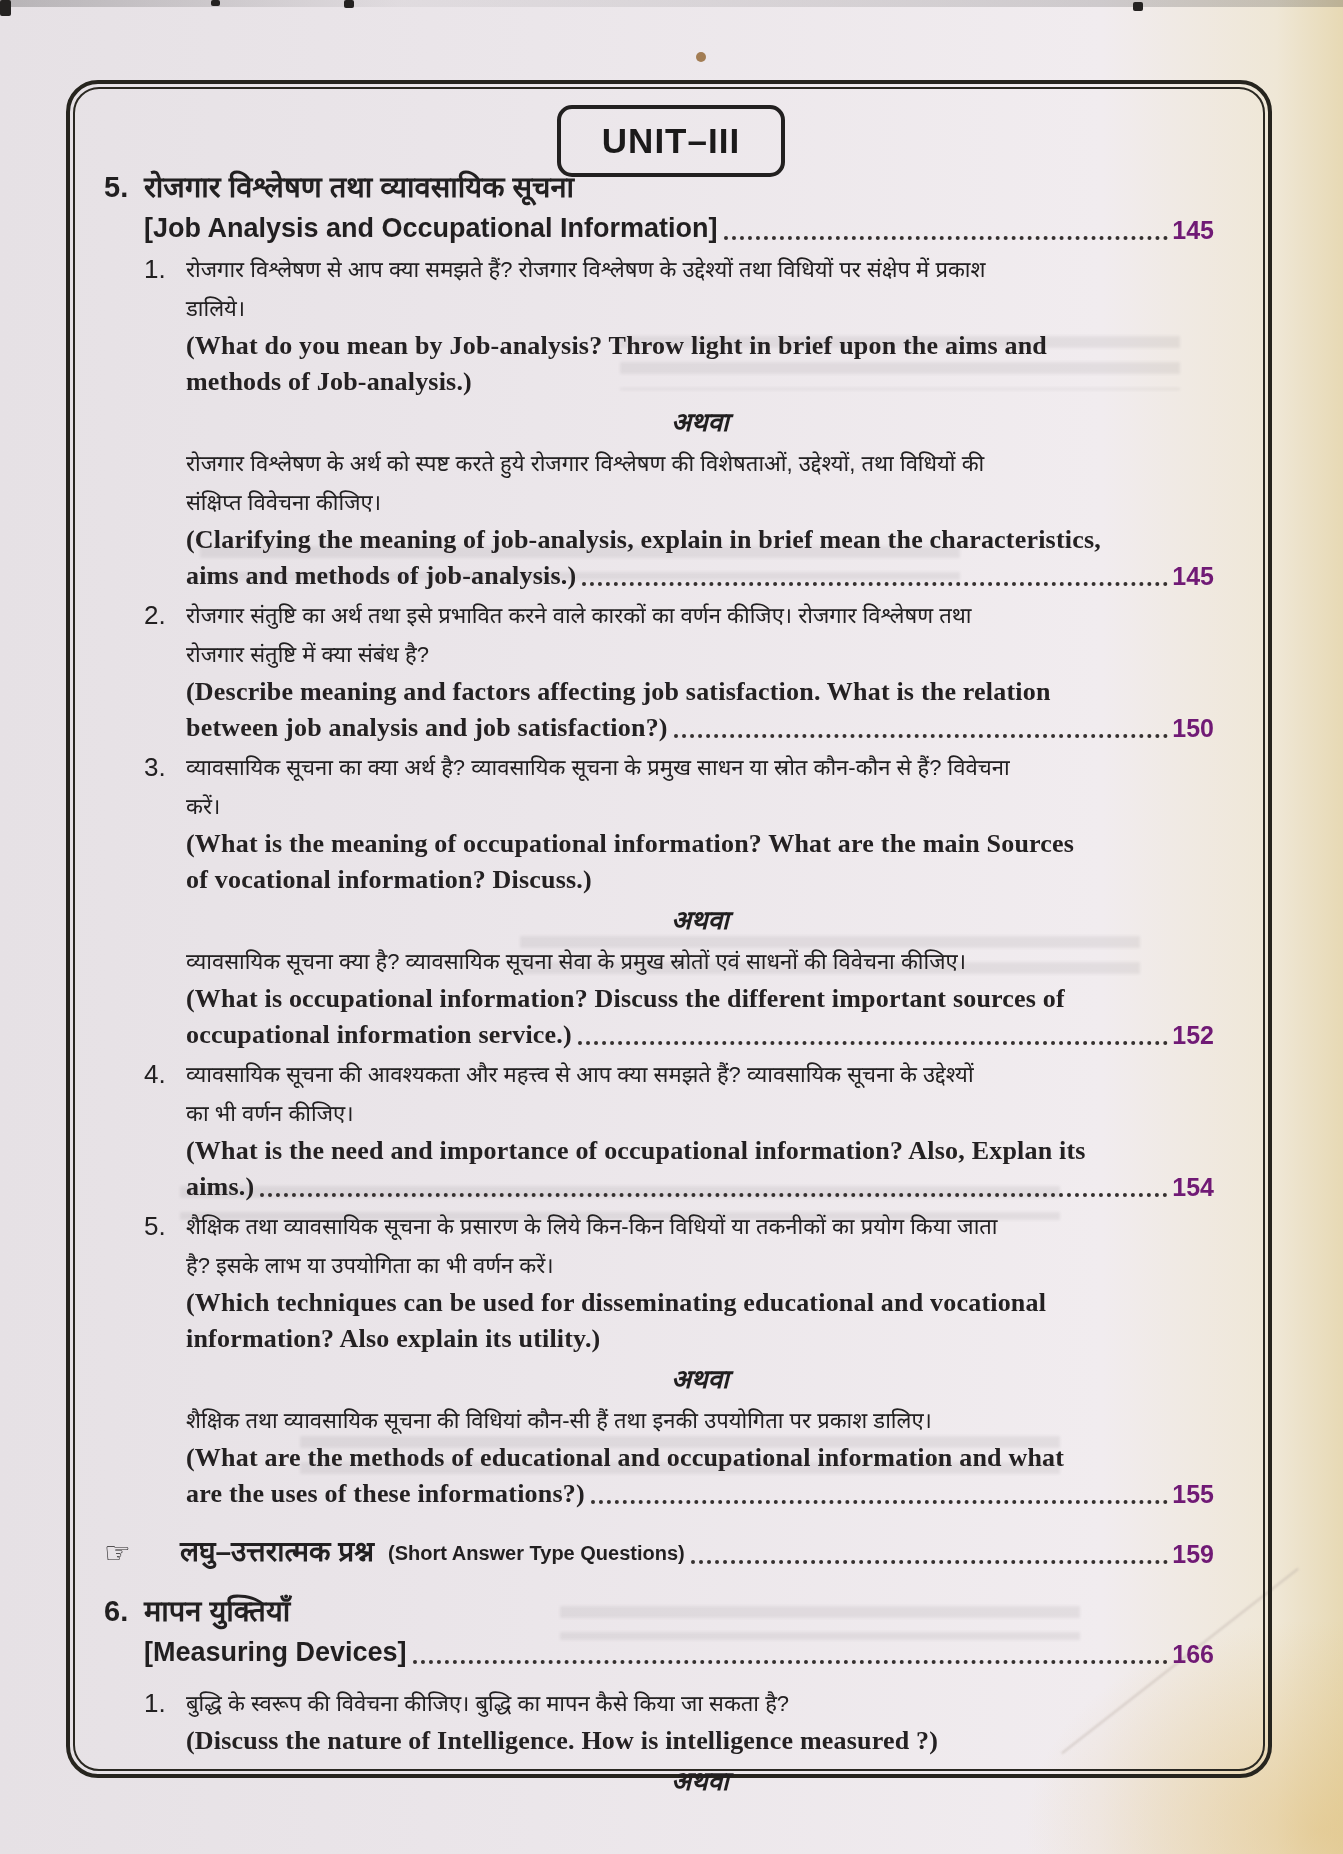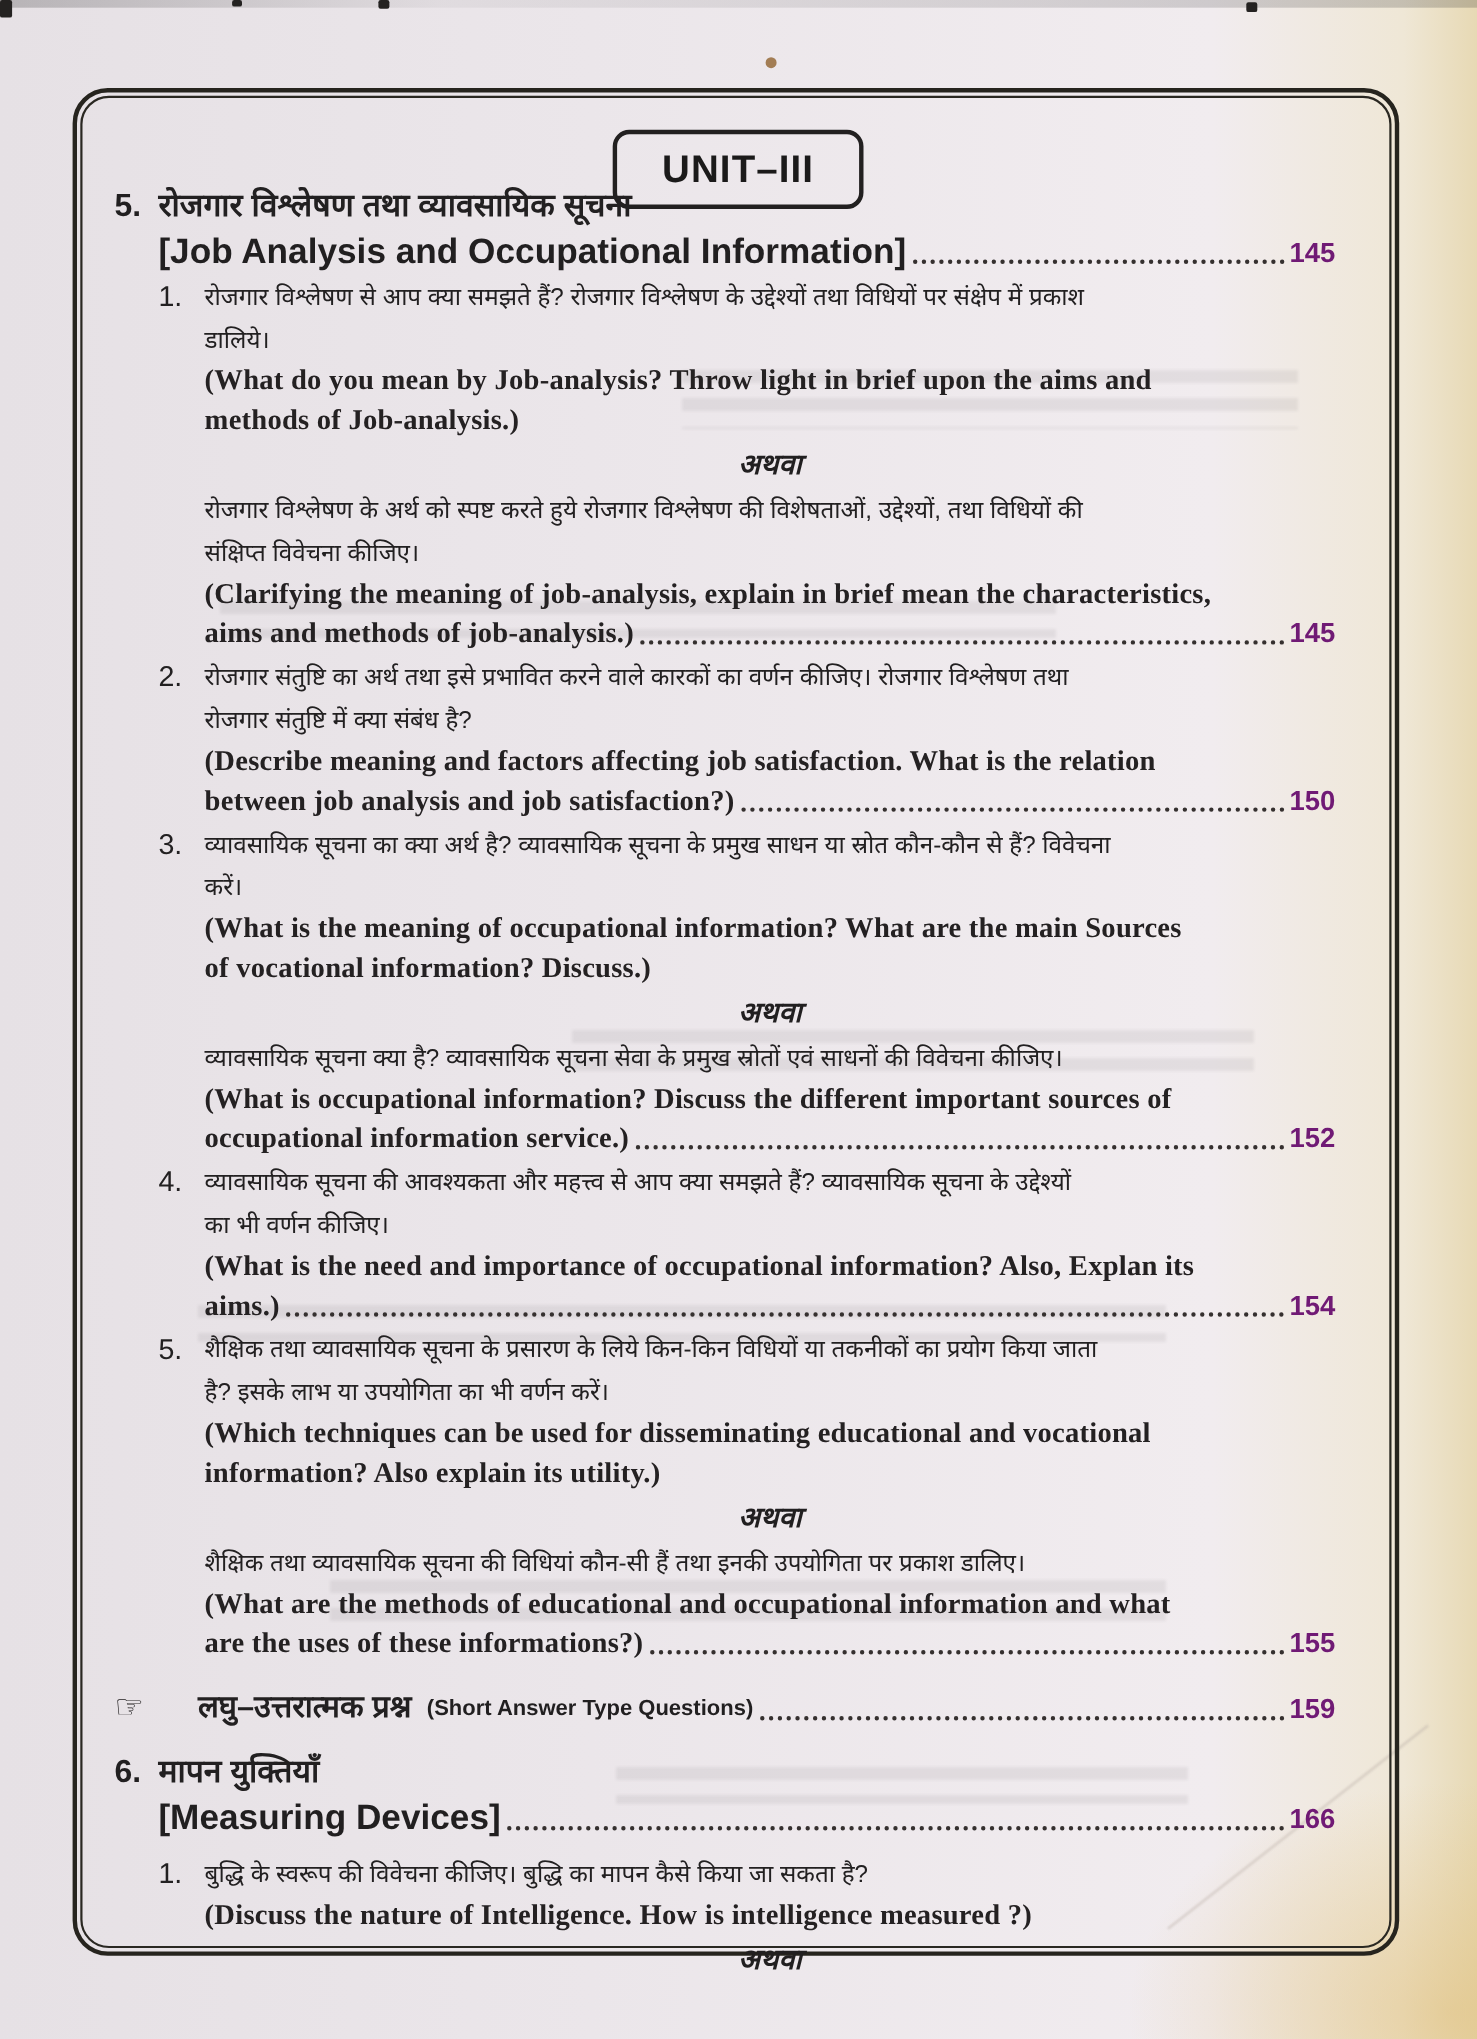--- a/index.html
+++ b/index.html
@@ -11,36 +11,36 @@
       #ebe6ea;
     font-family:"Liberation Sans",sans-serif;color:#211f20;
   }
   .top-strip{position:absolute;left:0;top:0;width:1343px;height:7px;background:linear-gradient(90deg,rgba(40,40,40,.55),rgba(90,90,90,.15) 30%,rgba(60,60,60,.35) 70%,rgba(40,40,40,.5));opacity:.45;}
   .speck{position:absolute;background:#242221;border-radius:2px;}
   .speck.brown{background:#8a5a22;border-radius:50%;opacity:.75;}
   
   .frame-outer{position:absolute;left:66px;top:80px;width:1198px;height:1690px;border:4px solid #26241e;border-radius:32px;}
   .frame-inner{position:absolute;left:3px;top:3px;right:3px;bottom:3px;border:2px solid #2a2822;border-radius:26px;}
   
-  .unit-box{position:absolute;left:557px;top:118px;width:220px;height:64px;border:4px solid #222020;border-radius:15px;
+  .unit-box{position:absolute;left:557px;top:105px;width:220px;height:64px;border:4px solid #222020;border-radius:15px;
     display:flex;align-items:center;justify-content:center;
     font-weight:700;font-size:35px;letter-spacing:1px;color:#1b1a1a;}
   
   .content{position:absolute;left:104px;top:166px;width:1110px;}
   .hi{font-size:22px;line-height:39px;margin:0;color:#222021;}
   .hib{font-weight:700;}
   .en{font-family:"Liberation Serif",serif;font-weight:700;font-size:26px;line-height:36px;margin:0;color:#242122;letter-spacing:.2px;}
   .or{font-style:italic;text-align:center;font-size:26px;line-height:36px;margin:4px;font-weight:600;}
   .row{display:flex;align-items:flex-end;}
   .dots{flex:1;border-bottom:4px dotted #35302f;margin:0 4px 8px 6px;min-width:40px;}
   .pg{font-family:"Liberation Sans",sans-serif;font-weight:700;font-size:25px;line-height:36px;color:#701a75;}
   .chap{position:relative;padding-left:40px;}
   .chap .cn{position:absolute;left:0;top:0;font-weight:700;font-size:29px;line-height:42px;}
   .chap .ct{font-weight:700;font-size:29px;line-height:42px;margin:0;}
-  .chap .cte{font-weight:700;font-size:32px;line-height:40px;font-family:"Liberation Sans",sans-serif;}
+  .chap .cte{font-weight:700;font-size:27px;line-height:40px;font-family:"Liberation Sans",sans-serif;}
   .qblock{position:relative;padding-left:82px;margin-top:2px;}
   .qblock .qn{position:absolute;left:40px;top:0;font-size:26px;line-height:39px;color:#222021;}
   .sarow{margin-top:20px;display:flex;align-items:flex-end;}
   .sarow .hand{font-size:30px;line-height:38px;margin-right:12px;color:#1d1b1c;}
   .sarow .sahi{font-weight:700;font-size:28px;line-height:40px;margin-right:14px;margin-left:37px;}
   .sarow .saen{font-family:"Liberation Sans",sans-serif;font-weight:700;font-size:20px;line-height:38px;}
   .ch6{margin-top:18px;}
   .q6{margin-top:12px;}
   
   .ghost{position:absolute;opacity:.10;filter:blur(1.5px);background:repeating-linear-gradient(180deg,transparent 0 6px,#6a6468 6px 18px,transparent 18px 26px);pointer-events:none;}

